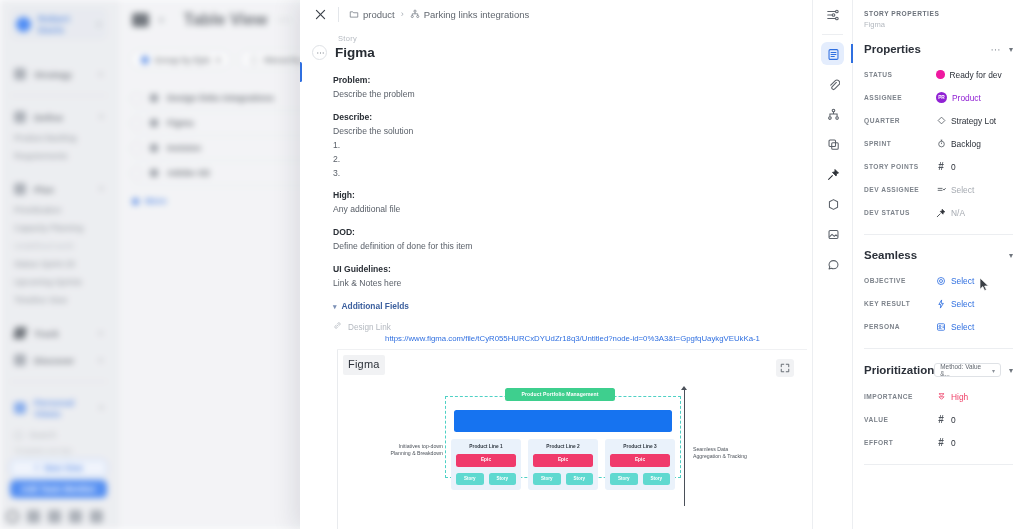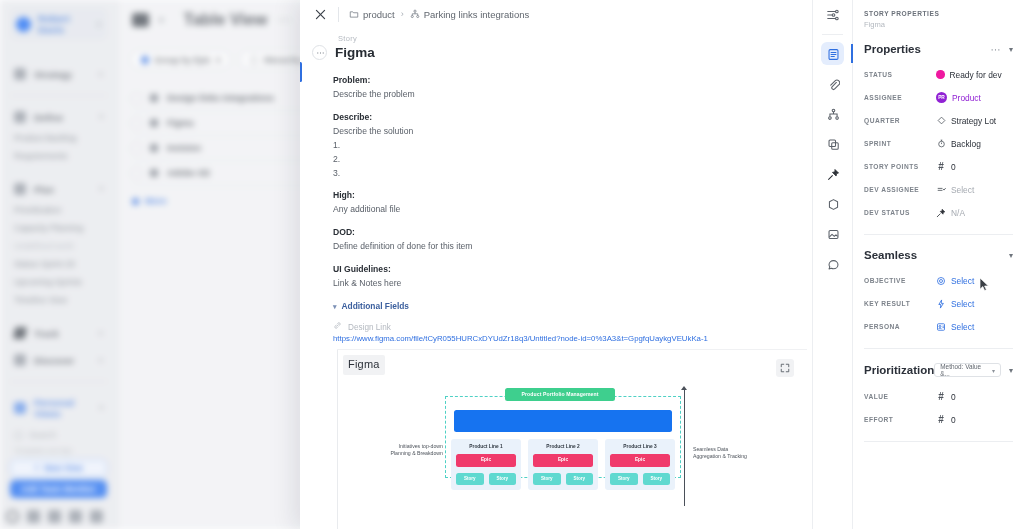--- a/index.html
+++ b/index.html
@@ -149,21 +149,21 @@
     display: flex; align-items: center; gap: 5px;
     margin: 4px 0 7px 0; font-size: 8.4px; font-weight: 700; color: #3b5f9e;
   }
   .addl .chev { font-size: 7px; color: #7b90b5; }
 
   .field-label {
     display: flex; align-items: center; gap: 6px;
     font-size: 8.2px; color: #b4b9c0; 
   }
   .link-url {
-    font-size: 7.8px; color: #2f6fe0; word-break: break-all; line-height: 1.3;
+    font-size: 7.8px; color: #2f6fe0; word-break: break-all; line-height: 1.3; text-align: center;
   }
 
   
   .embed {
     position: relative; margin: 5px 0 0 4px; width: 470px; height: 200px;
     background: #ffffff; border-top: 1px solid #f0f1f3;
   }
   .embed-title {
     position: absolute; left: 6px; top: 5px; font-size: 11px; color: #2c3139;
     background: #f1f2f4; padding: 1px 5px; border-radius: 2px; letter-spacing: .2px;
@@ -761,20 +761,31 @@
 
         <div class="sec-head">
           <div class="sec-title">Prioritization</div>
           <div class="method-sel">
             <span>Method: Value &amp;...</span>
             <span class="mchev">▾</span>
           </div>
           <div class="sec-chev">▾</div>
         </div>
 
+        <div class="prow">
+          <div class="pkey">IMPORTANCE</div>
+          <div class="pval pink">
+            <span class="ico pinkc">
+              <svg width="9" height="9" viewBox="0 0 16 16" fill="none" stroke="currentColor" stroke-width="1.4" stroke-linejoin="round">
+                <path d="M3.5 3h9l-4.5 4zM3.5 8.5h9L8 13z"></path>
+              </svg>
+            </span>
+            <span>High</span>
+          </div>
+        </div>
 
         <div class="prow">
           <div class="pkey">VALUE</div>
           <div class="pval">
             <span class="ico hash">#</span>
             <span>0</span>
           </div>
         </div>
 
         <div class="prow">

